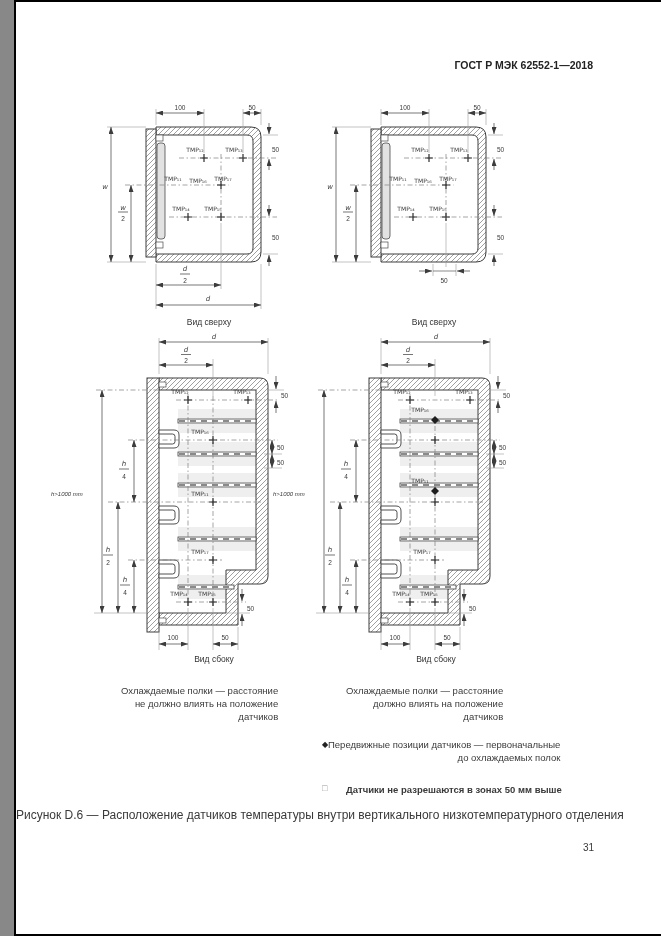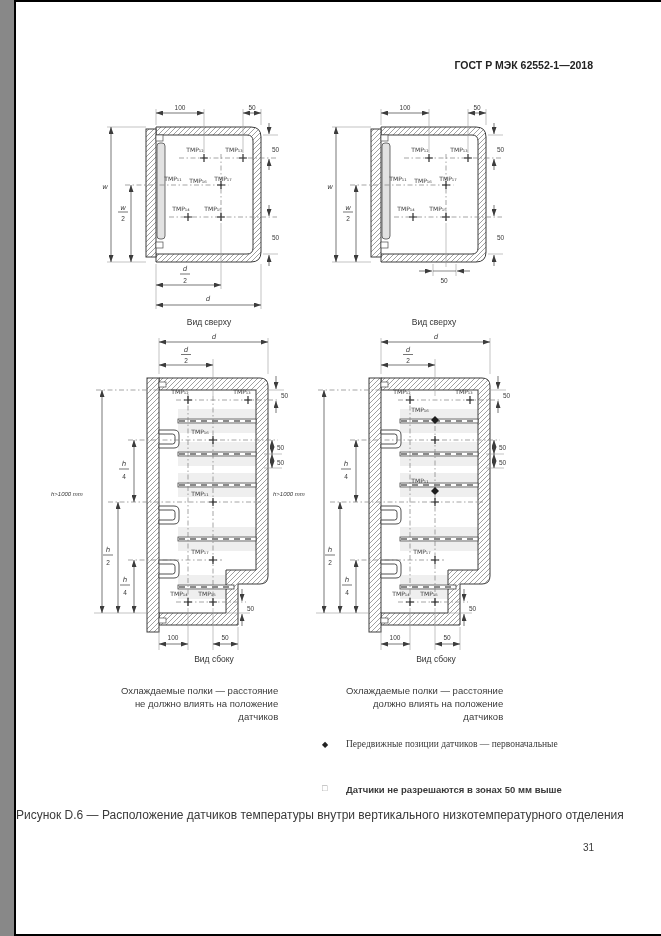--- a/index.html
+++ b/index.html
@@ -447,22 +447,23 @@
     <div>датчиков</div>
   </div>
 
   <div class="note" style="left:330px;top:682px;">
     <div>Охлаждаемые полки — расстояние</div>
     <div>должно влиять на положение</div>
     <div>датчиков</div>
   </div>
 
   <div class="bullet" style="left:306px;top:738px;">◆</div>
-  <div class="note" style="left:330px;top:736px;font-family:Liberation Serif, serif;">
+  <div class="note" style="left:312px;top:736px;">
     <div>Передвижные позиции датчиков — первоначальные</div>
+    <div>до охлаждаемых полок</div>
   </div>
 
   <div class="bullet sq" style="left:306px;top:781px;">□</div>
   <div class="note" style="left:330px;top:781px;font-weight:bold;">
     <div>Датчики не разрешаются в зонах 50 мм выше</div>
   </div>
 
   <div class="figcap">
     <div>Рисунок D.6 — Расположение датчиков температуры внутри вертикального низкотемпературного отделения</div>
   </div>

